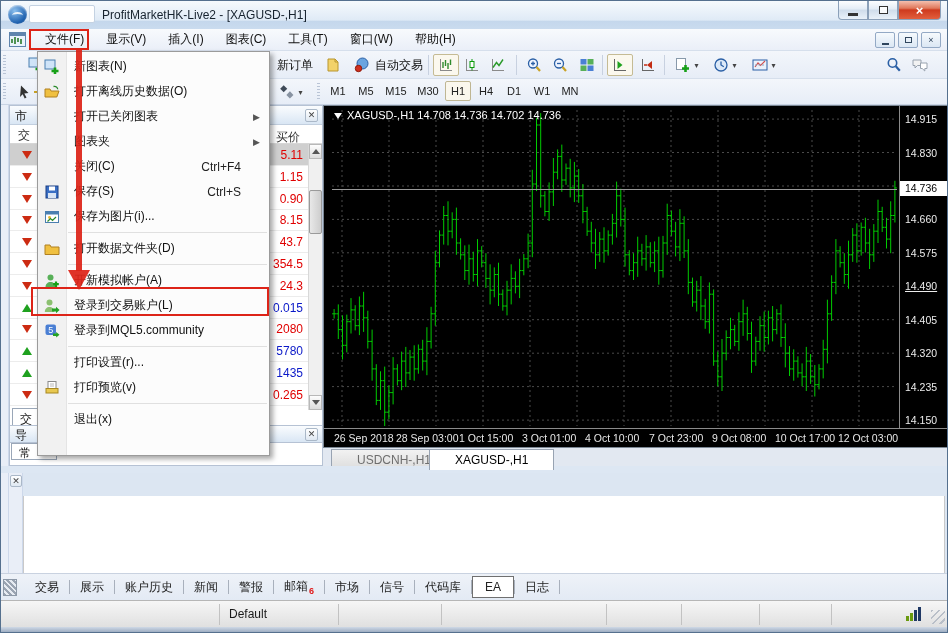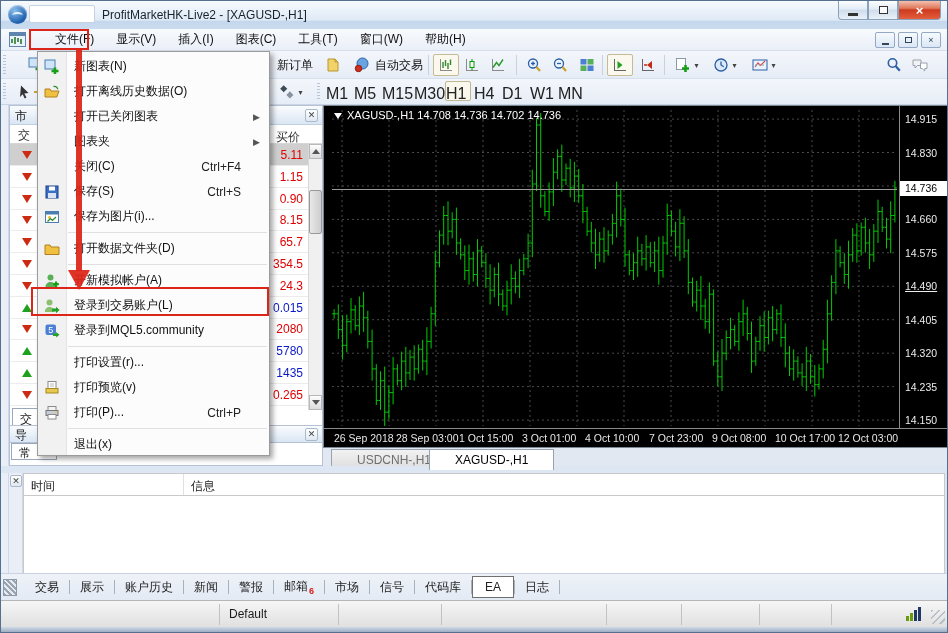--- a/index.html
+++ b/index.html
@@ -23,39 +23,39 @@
   .wbtn:first-child{border-radius:0 0 0 4px;}
   .wbtn.close{width:43px;border-radius:0 0 4px 0;color:#fff;font-weight:bold;font-size:13px;
     background:linear-gradient(#f4bfae,#e0795c 40%,#ce3a1e 50%,#e25f3d);}
   .glyph-min{width:10px;height:3px;background:#333;margin-top:8px;}
   .glyph-restore{width:9px;height:8px;border:1px solid #333;background:rgba(255,255,255,.85);}
 
   
   .menubar{position:absolute;top:28px;left:0;right:0;height:22px;
     background:linear-gradient(#f8fafd,#eaeff8);border-bottom:1px solid #d6dfec;display:flex;align-items:center;}
   .mdi-ico{margin-left:8px;width:17px;height:15px;flex:none;}
-  .mb-items{display:flex;margin-left:18px;}
+  .mb-items{display:flex;margin-left:8px;}
   .mb-item{padding:3px 11px;font-size:12px;color:#101010;white-space:nowrap;}
   .mdi-btns{position:absolute;right:6px;top:3px;display:flex;gap:3px;}
   .mdibtn{width:20px;height:16px;border:1px solid #93a9c5;border-radius:2px;color:#30465e;
     background:linear-gradient(#f6fafd,#dbe7f4);display:flex;align-items:center;justify-content:center;font-size:9px;line-height:1;}
 
   
   .toolbar1{position:absolute;top:50px;left:0;right:0;height:28px;background:linear-gradient(#f3f6fb,#e7edf7);border-bottom:1px solid #d6dfec;}
   .toolbar2{position:absolute;top:78px;left:0;right:0;height:26px;background:linear-gradient(#f3f6fb,#e7edf7);border-bottom:1px solid #c9d4e4;}
   .grip{position:absolute;top:4px;width:3px;height:19px;
     background:repeating-linear-gradient(#b9c4d6 0 1px,transparent 1px 3px);}
   .tb-sep{position:absolute;top:4px;width:1px;height:20px;background:#c8d1e0;}
   .tb-btn{position:absolute;top:3px;width:26px;height:22px;display:flex;align-items:center;justify-content:center;
     border:1px solid transparent;border-radius:2px;}
   .tb-btn.pressed{background:#fbf8ee;border-color:#c5bb94;}
   .tb-btn svg{display:block;}
   .tb-text{font-size:12px;color:#111;white-space:nowrap;}
   .dd{font-size:8px;color:#444;margin-left:3px;}
-  .tf-btn{position:absolute;top:3px;height:20px;padding:3px 0 0 0;font-size:16px;color:#222;
+  .tf-btn{position:absolute;top:3px;height:20px;padding:3px 0 0 0;text-align:center;font-size:11px;color:#222;
     border:1px solid transparent;border-radius:2px;width:26px;}
   .tf-btn.active{background:#faf7ed;border-color:#bfb693;}
 
   
   .left-strip{position:absolute;left:0;top:104px;width:8px;height:493px;background:#e9eef7;border-right:1px solid #cdd8ea;}
   .mw{position:absolute;left:8px;top:104px;width:314px;height:361px;background:#fff;border:1px solid #b6c2d4;}
   .mw-title{position:absolute;left:0;top:0;right:0;height:19px;background:linear-gradient(#fafcfe,#d9e6f4);
     border-bottom:1px solid #c2cfdf;font-size:12px;color:#222;padding:2px 0 0 5px;}
   .small-x{position:absolute;top:3px;width:13px;height:13px;font-size:9px;line-height:11px;text-align:center;
     color:#444;border:1px solid #aab8c8;background:linear-gradient(#fff,#dfe8f2);border-radius:2px;}
@@ -367,21 +367,21 @@
         <div class="mw-row" style="top: 43.6px;">
           <span class="arr down"></span>
           <span class="mw-price red">0.90</span>
         </div>
         <div class="mw-row" style="top: 65.4px;">
           <span class="arr down"></span>
           <span class="mw-price red">8.15</span>
         </div>
         <div class="mw-row" style="top: 87.2px;">
           <span class="arr down"></span>
-          <span class="mw-price red">65.7</span>
+          <span class="mw-price red">43.7</span>
         </div>
         <div class="mw-row" style="top: 109px;">
           <span class="arr down"></span>
           <span class="mw-price red">354.5</span>
         </div>
         <div class="mw-row" style="top: 130.8px;">
           <span class="arr down"></span>
           <span class="mw-price red">24.3</span>
         </div>
         <div class="mw-row" style="top: 152.6px;">
@@ -882,24 +882,20 @@
 
   <div class="chart-tabs" id="chart-tabs">
       <div class="ctab" style="left: 8px;">USDCNH-,H1</div>
       <div class="ctab active" style="left: 106px;">XAGUSD-,H1</div>
     </div>
 
   <div class="splitter"></div>
   <div class="term-strip">
     <span class="small-x" style="left:1px;top:2px;width:12px;height:12px">✕</span>
   </div>
-  <div class="term-head">
-    <div class="th-cell" style="width:160px">时间</div>
-    <div class="th-cell" style="flex:1;border-right:none">信息</div>
-  </div>
   <div class="term-body"></div>
   <div class="term-tabs" id="term-tabs">
       <div class="hatch-ico"></div>
       <div class="t-tab">交易</div>
       <div class="t-sep"></div>
       <div class="t-tab">展示</div>
       <div class="t-sep"></div>
       <div class="t-tab">账户历史</div>
       <div class="t-sep"></div>
       <div class="t-tab">新闻</div>
@@ -1065,33 +1061,20 @@
           <svg viewBox="0 0 16 16" width="16" height="16">
             <rect x="4" y="1.5" width="8" height="7" fill="#fff" stroke="#8a8a8a"></rect>
             <path d="M6 4h4M6 6h4" stroke="#b8b8b8"></path>
             <rect x="2" y="8.5" width="12" height="4.5" fill="#e8c850" stroke="#a88820"></rect>
           </svg>
         </span>
         <span class="mi-label">打印预览(v)</span>
         <span class="mi-short"></span>
         <span class="mi-sub"></span>
       </div>
-      <div class="menu-item">
-        <span class="mi-icon">
-          <svg viewBox="0 0 16 16" width="16" height="16">
-            <rect x="4" y="1.5" width="8" height="4" fill="#f4f4f4" stroke="#8a8a8a"></rect>
-            <rect x="2" y="5.5" width="12" height="5" fill="#c8ccd6" stroke="#777"></rect>
-            <rect x="4" y="9.5" width="8" height="4.5" fill="#fff" stroke="#8a8a8a"></rect>
-            <circle cx="12" cy="7" r=".9" fill="#e8c850"></circle>
-          </svg>
-        </span>
-        <span class="mi-label">打印(P)...</span>
-        <span class="mi-short">Ctrl+P</span>
-        <span class="mi-sub"></span>
-      </div>
       <div class="menu-sep"></div>
       <div class="menu-item">
         <span class="mi-icon"></span>
         <span class="mi-label">退出(x)</span>
         <span class="mi-short"></span>
         <span class="mi-sub"></span>
       </div>
     </div>
 
   <div class="ann ann-box" style="left:28px;top:28px;width:60px;height:21px"></div>

